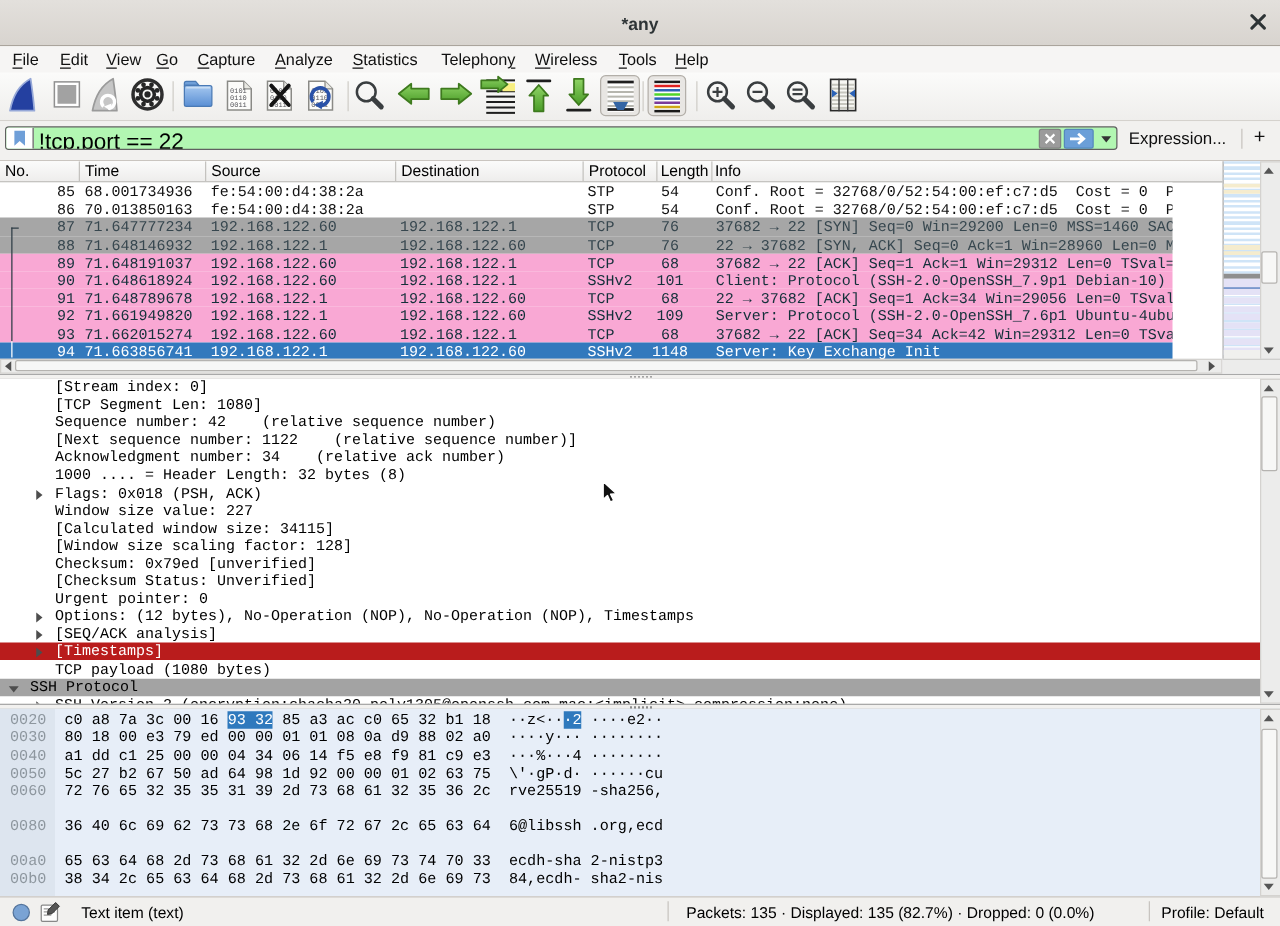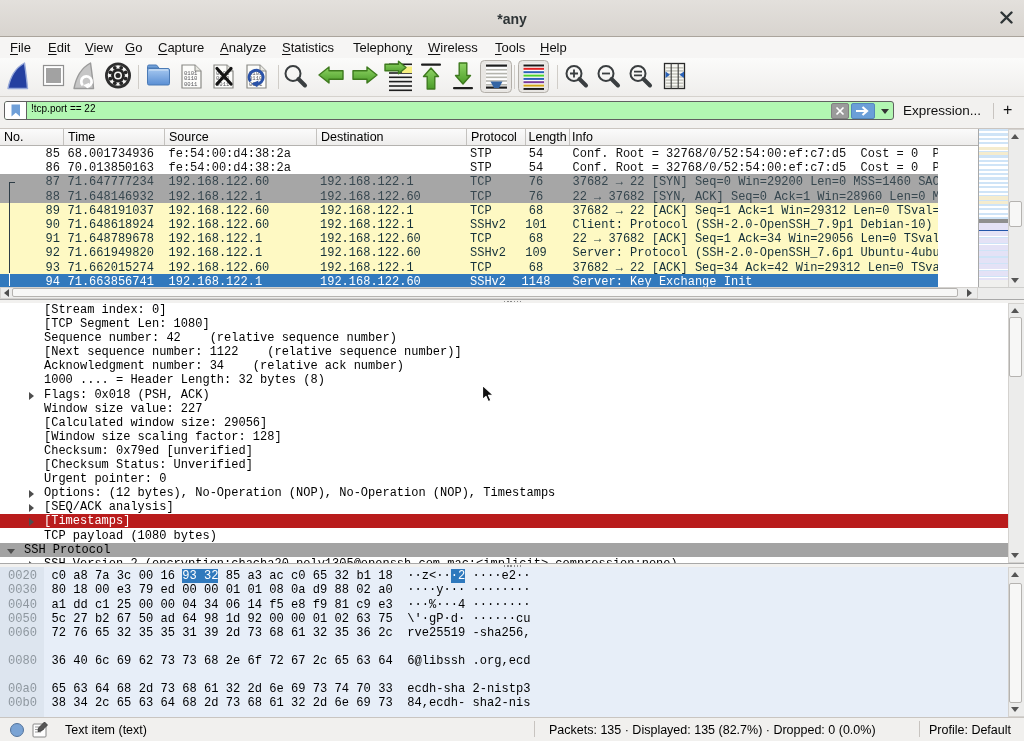--- a/index.html
+++ b/index.html
@@ -10,41 +10,41 @@
 #menubar{left:0;top:37px;width:1024px;height:21px;background:#f6f5f4;font-size:13px;color:#101010}
 .mi{position:absolute;top:3px}
 .mi u{text-decoration:underline;text-underline-offset:2px}
 
 #toolbar{left:0;top:58px;width:1024px;height:38px;background:linear-gradient(#fbfbfa,#efeeec);border-bottom:1px solid #d5d2cd}
 .tsep{position:absolute;top:7px;width:1px;height:24px;background:#d0cdc8}
 
 #filterbar{left:0;top:97px;width:1024px;height:31px;background:#f2f1ef;border-bottom:1px solid #cac5c0}
 #finput{left:4px;top:4px;width:888px;height:17px;background:#b2f7b2;border:1px solid #606060;border-radius:3px;overflow:hidden}
 #fbook{left:0;top:0;width:21px;height:17px;background:#fff;border-right:1px solid #606060}
-#ftext{left:26px;top:1px;font-size:10px;color:#000}
+#ftext{left:26px;top:1px;font-size:18px;color:#000}
 #fx{left:831px;top:6px;width:16px;height:14px;background:#9b9b9b;border:1px solid #818181;border-radius:2px}
 #farr{left:851px;top:6px;width:22px;height:14px;background:#6b9fd8;border:1px solid #5588bb;border-radius:2px}
 #fdrop{left:881px;top:12px}
 #fexpr{left:903px;top:6px;font-size:13.5px;color:#101010}
 #fplus{left:1003px;top:4px;font-size:16px;color:#101010}
 .vsep2{position:absolute;background:#c8c4c0;width:1px}
 
 #plist{left:0;top:129px;width:1024px;height:159px;background:#fff;overflow:hidden}
 #phead{left:0;top:0;width:1024px;height:16px;background:linear-gradient(#fbfbfb,#eeedec);border-bottom:1px solid #b4b2af;font-size:12.5px;color:#000}
 .hcol{position:absolute;top:1px}
 .hsep{position:absolute;top:0;width:1px;height:16px;background:#c4c2bf}
 .prow{position:absolute;left:0;width:938px;height:14.2px;font-family:Liberation Mono, monospace;font-size:12px;white-space:pre;overflow:hidden}
 .prow span{position:absolute;top:1px}
 .c-no{left:0;width:60px;text-align:right;display:inline-block}
 .c-time{left:67.5px}.c-src{left:168.5px}.c-dst{left:320px}.c-proto{left:470px}
 .c-len{left:506px;width:60px;text-align:center;display:inline-block}
 .c-info{left:572.5px}
 .r-w{background:#fff;color:#111}
 .r-g{background:#a6a6a6;color:#37474f}
-.r-l{background:#fef9c3;color:#14303a}
+.r-l{background:#f9a8d4;color:#14303a}
 .r-sel{background:#3279bd;color:#fff}
 
 #dpane{left:0;top:302.5px;width:1024px;height:260.5px;background:#fff;overflow:hidden;font-family:"Liberation Mono",monospace;font-size:12px;white-space:pre}
 .drow{position:absolute;left:0;width:1008px;height:14px;color:#000}
 .drow span{position:absolute;top:0}
 .dsel{background:#b91c1c;color:#fff}
 .dtop{background:#a3a3a3}
 
 #hpane{left:0;top:567px;width:1024px;height:150px;background:#e7eef8;overflow:hidden;font-family:"Liberation Mono",monospace;font-size:12.1px;white-space:pre}
 .hrow{position:absolute;left:8px;top:0;height:14.3px}
@@ -255,21 +255,21 @@
 <div class="drow " style="top:56px">
 <span style="left:44px">Acknowledgment number: 34    (relative ack number)</span></div>
 <div class="drow " style="top:70px">
 <span style="left:44px">1000 .... = Header Length: 32 bytes (8)</span></div>
 <div class="drow " style="top:85px">
 <span class="arr" style="left:29px;top:4px;border-top:4px solid transparent;border-bottom:4px solid transparent;border-left:5px solid #4d4d4d"></span>
 <span style="left:44px">Flags: 0x018 (PSH, ACK)</span></div>
 <div class="drow " style="top:99px">
 <span style="left:44px">Window size value: 227</span></div>
 <div class="drow " style="top:113px">
-<span style="left:44px">[Calculated window size: 29056]</span></div>
+<span style="left:44px">[Calculated window size: 34115]</span></div>
 <div class="drow " style="top:127px">
 <span style="left:44px">[Window size scaling factor: 128]</span></div>
 <div class="drow " style="top:141px">
 <span style="left:44px">Checksum: 0x79ed [unverified]</span></div>
 <div class="drow " style="top:155px">
 <span style="left:44px">[Checksum Status: Unverified]</span></div>
 <div class="drow " style="top:169px">
 <span style="left:44px">Urgent pointer: 0</span></div>
 <div class="drow " style="top:183px">
 <span class="arr" style="left:29px;top:4px;border-top:4px solid transparent;border-bottom:4px solid transparent;border-left:5px solid #4d4d4d"></span>

